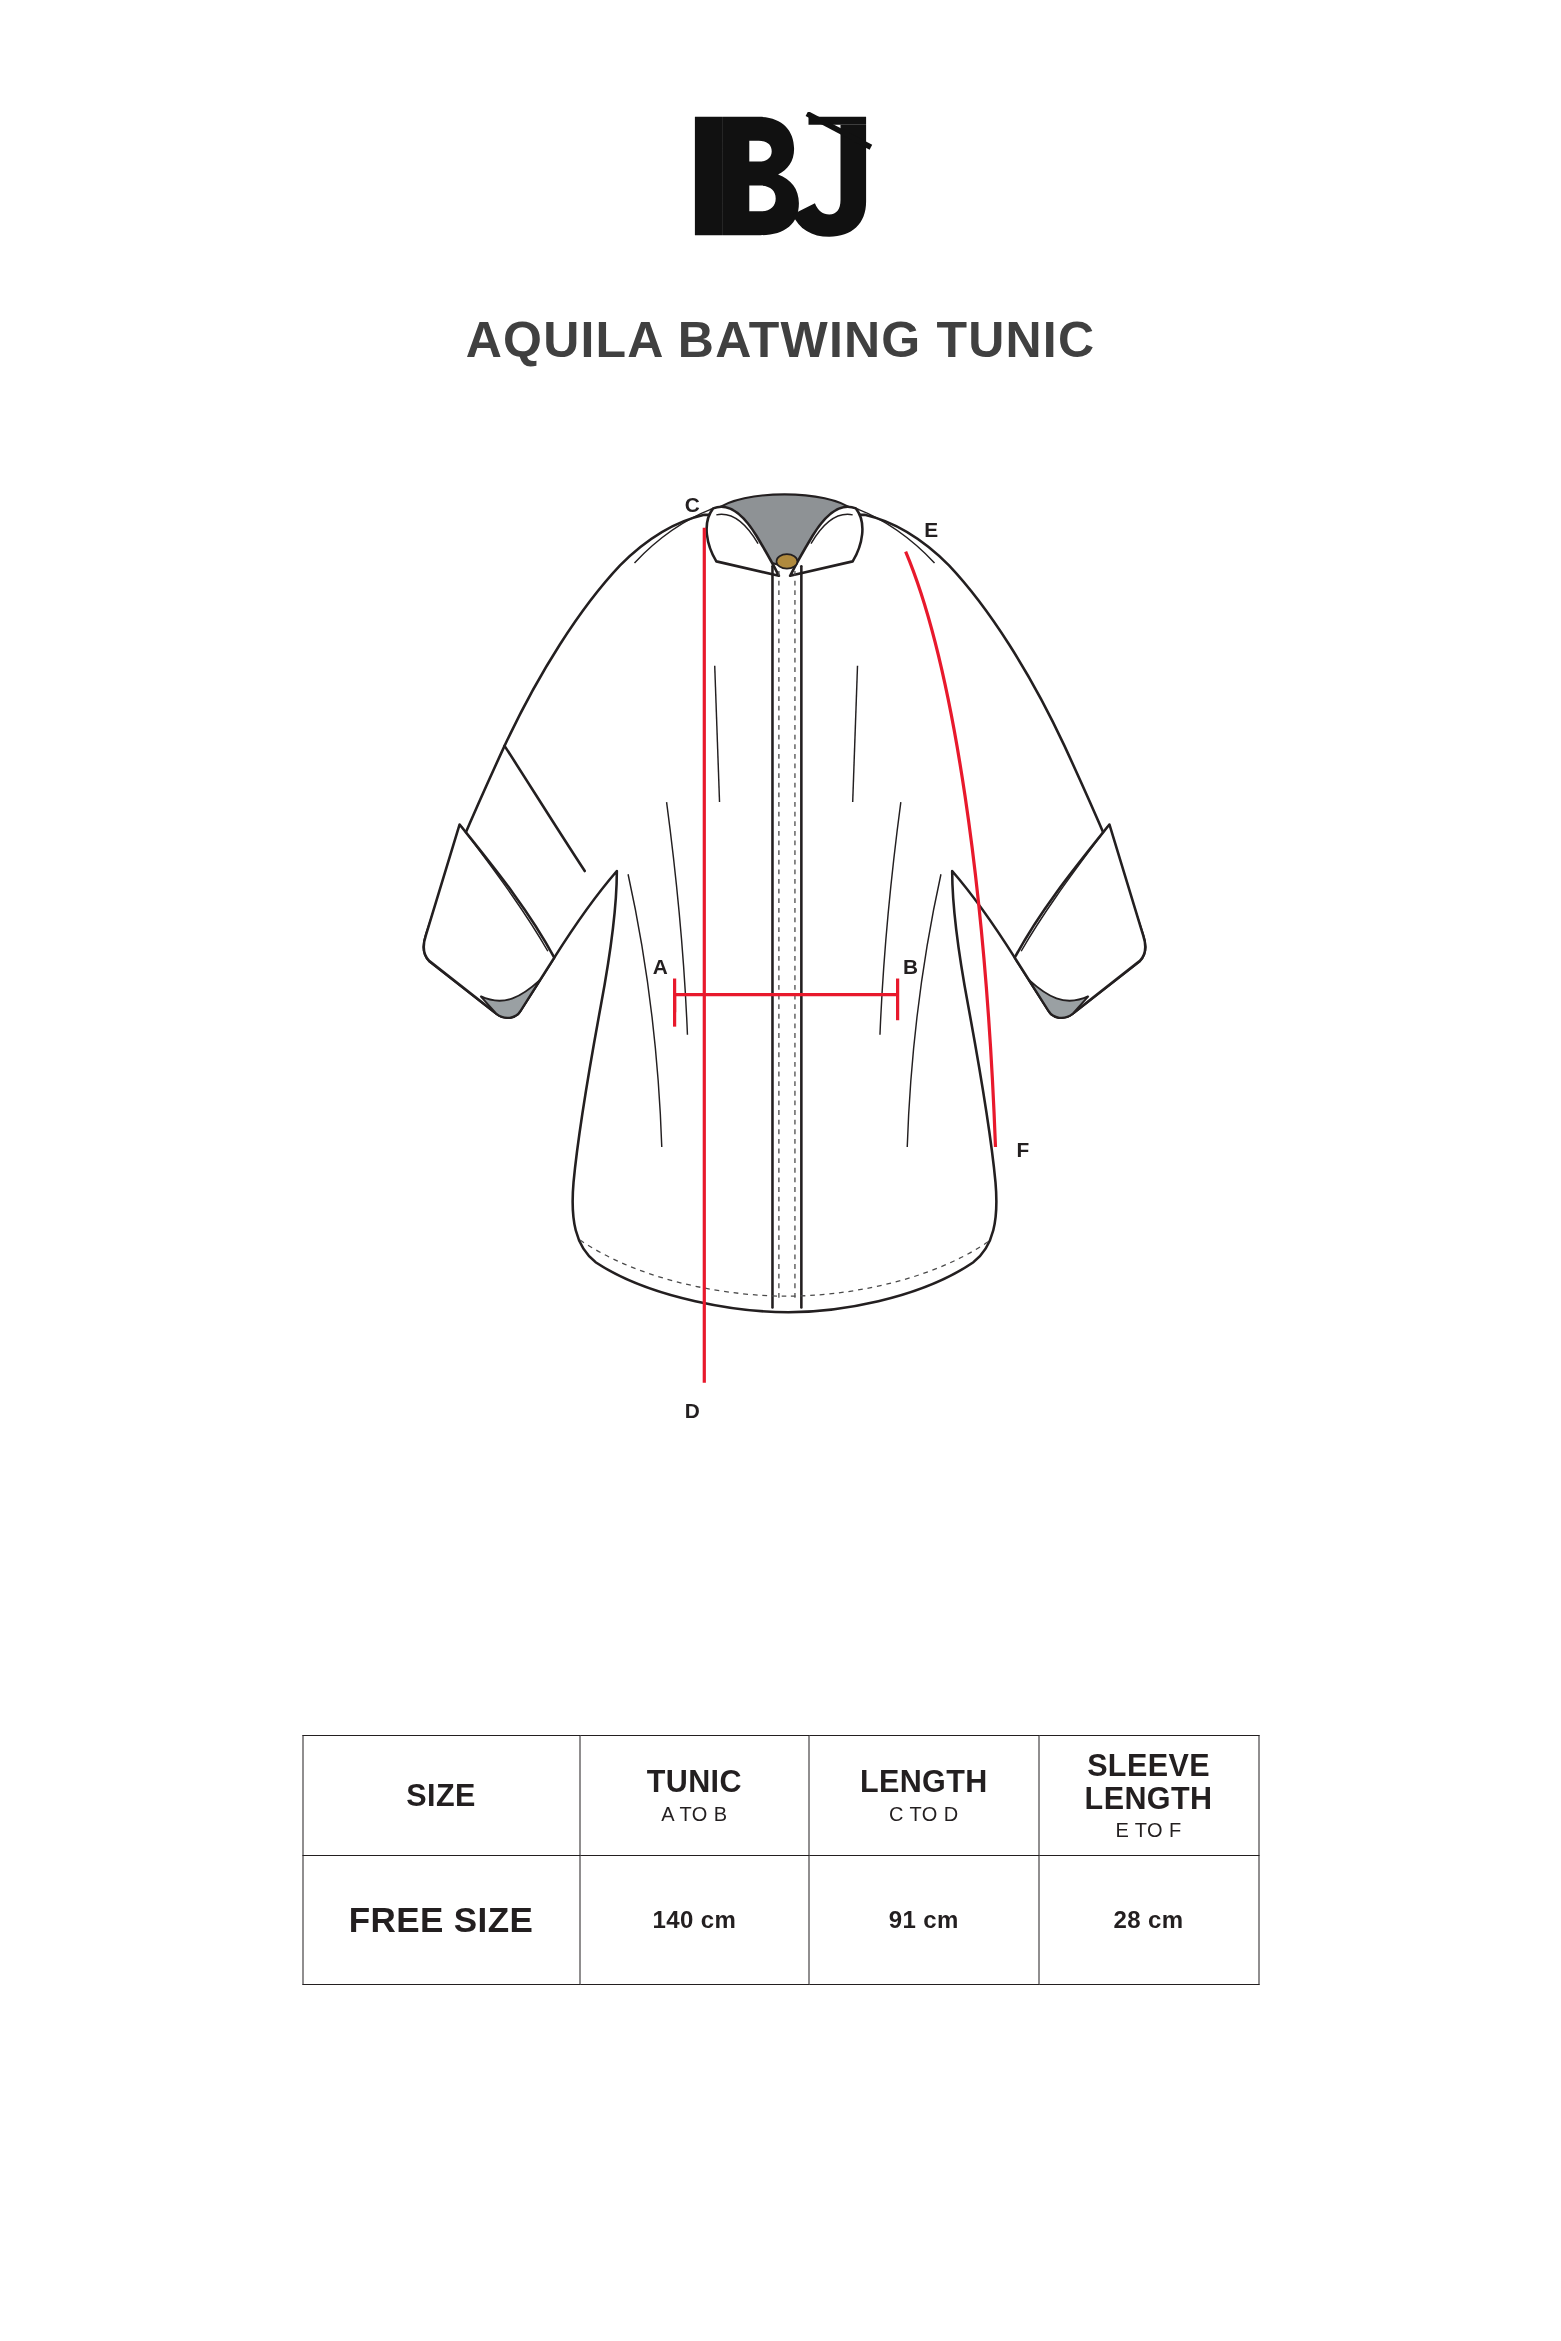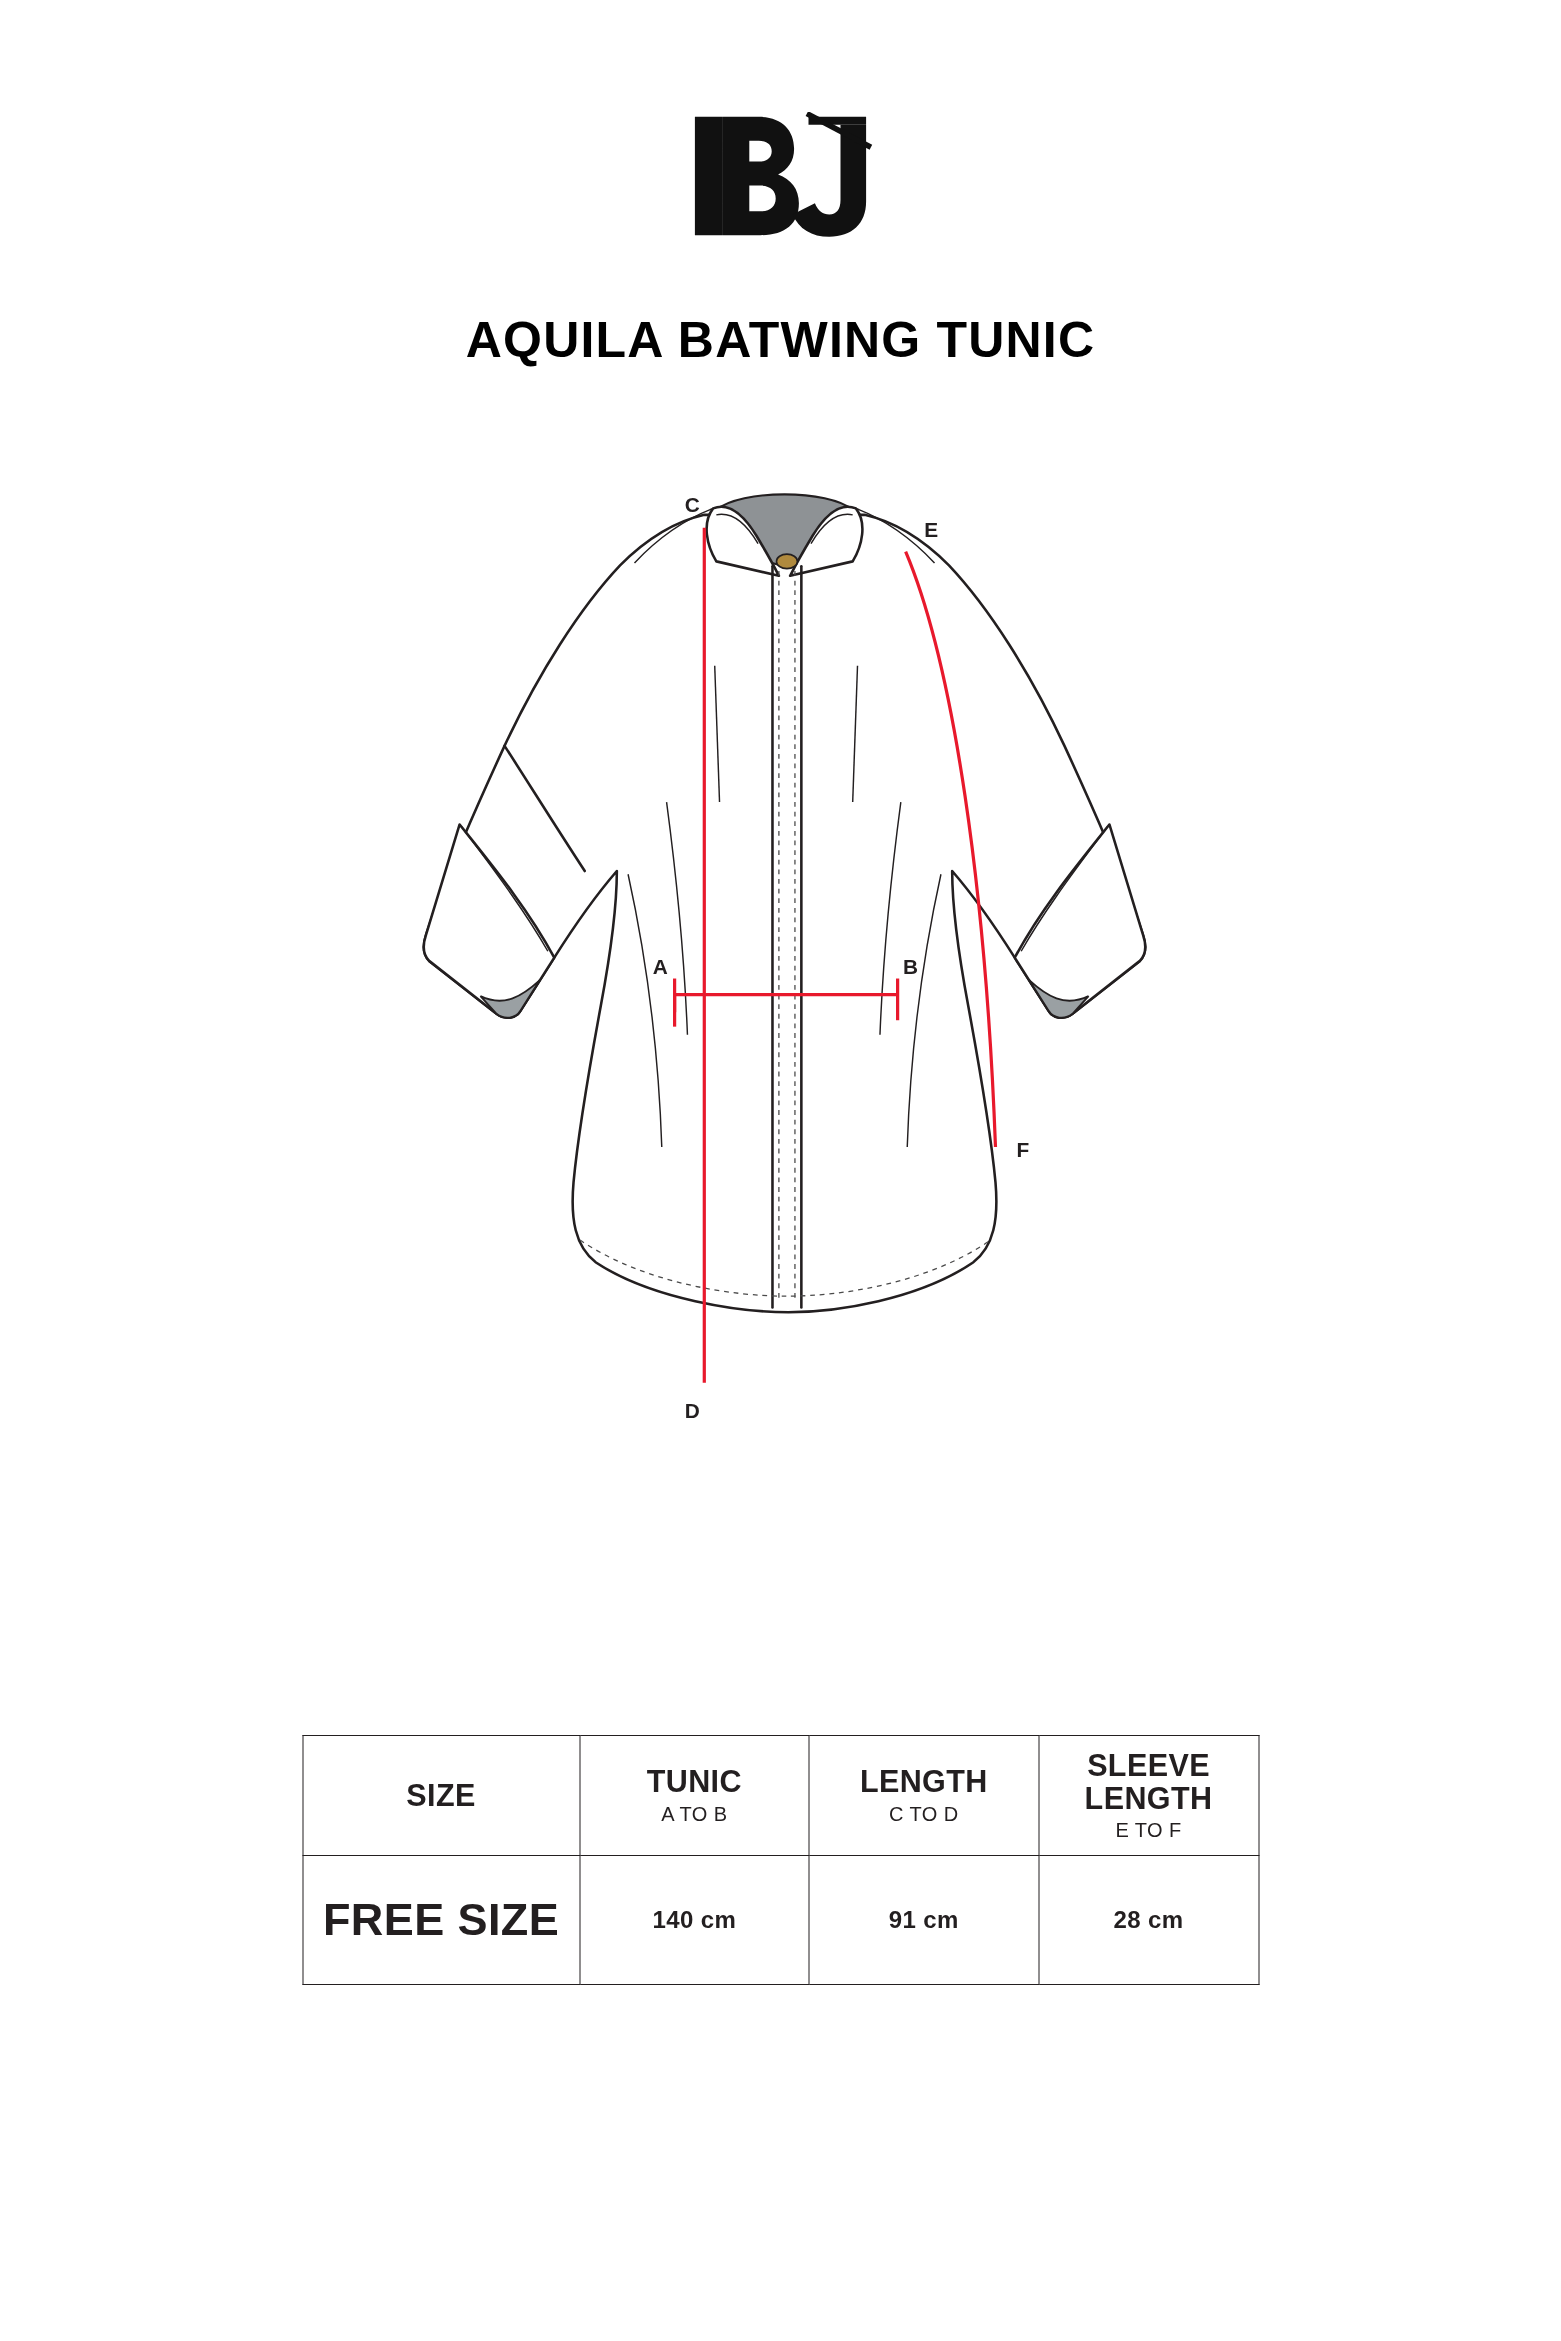--- a/index.html
+++ b/index.html
@@ -34,21 +34,21 @@
     align-items: center;
     justify-content: center;
   }
 
   
   .title {
     margin-top: 71px;
     font-size: 50px;
     font-weight: bold;
     letter-spacing: 1.2px;
-    color: #000000;
+    color: #404040;
     text-align: left;
     font-family: "Liberation Sans", sans-serif;
   }
 
   
   .drawing-wrap {
     margin-top: 56px;
     width: 883px;
     height: 1091px;
     position: relative;
@@ -93,21 +93,21 @@
     font-size: 20px;
     font-weight: normal;
     letter-spacing: 0.4px;
     margin-top: 4.8px;
     color: #231f20;
   }
   .body-cell {
     height: 128px;
   }
   .body-size {
-    font-size: 45px;
+    font-size: 35px;
     font-weight: bold;
     letter-spacing: 0.4px;
   }
   .body-val {
     font-size: 24px;
     font-weight: bold;
     letter-spacing: 0.4px;
   }
 
   .col-size { width: 29%; }

